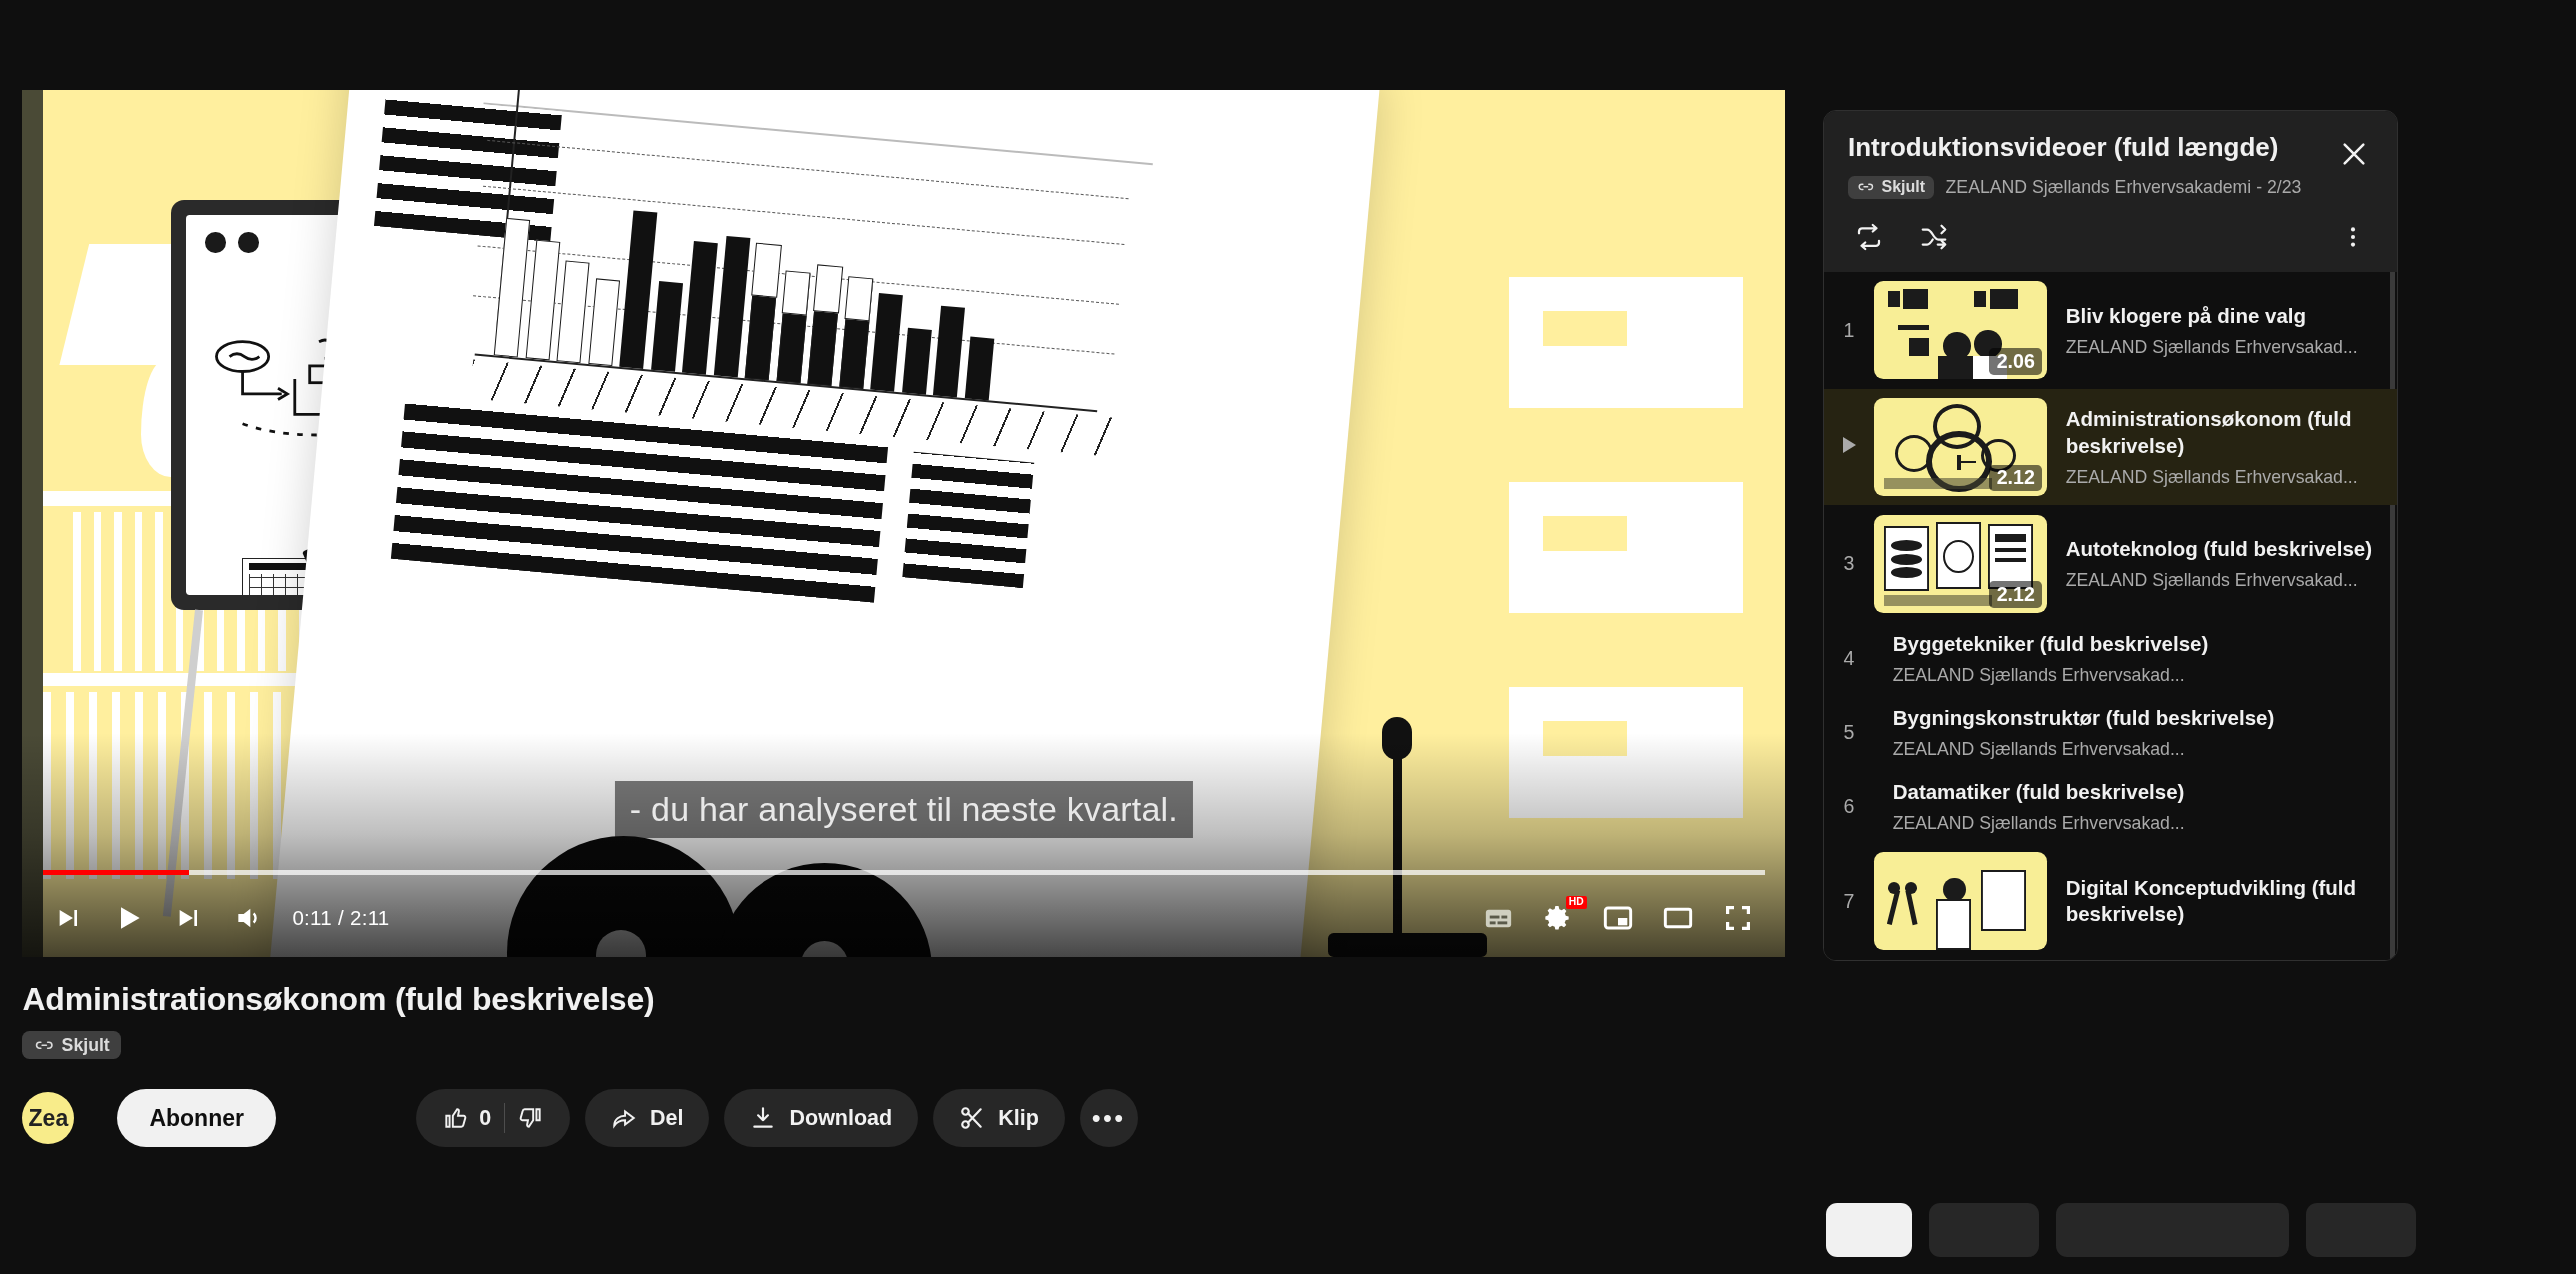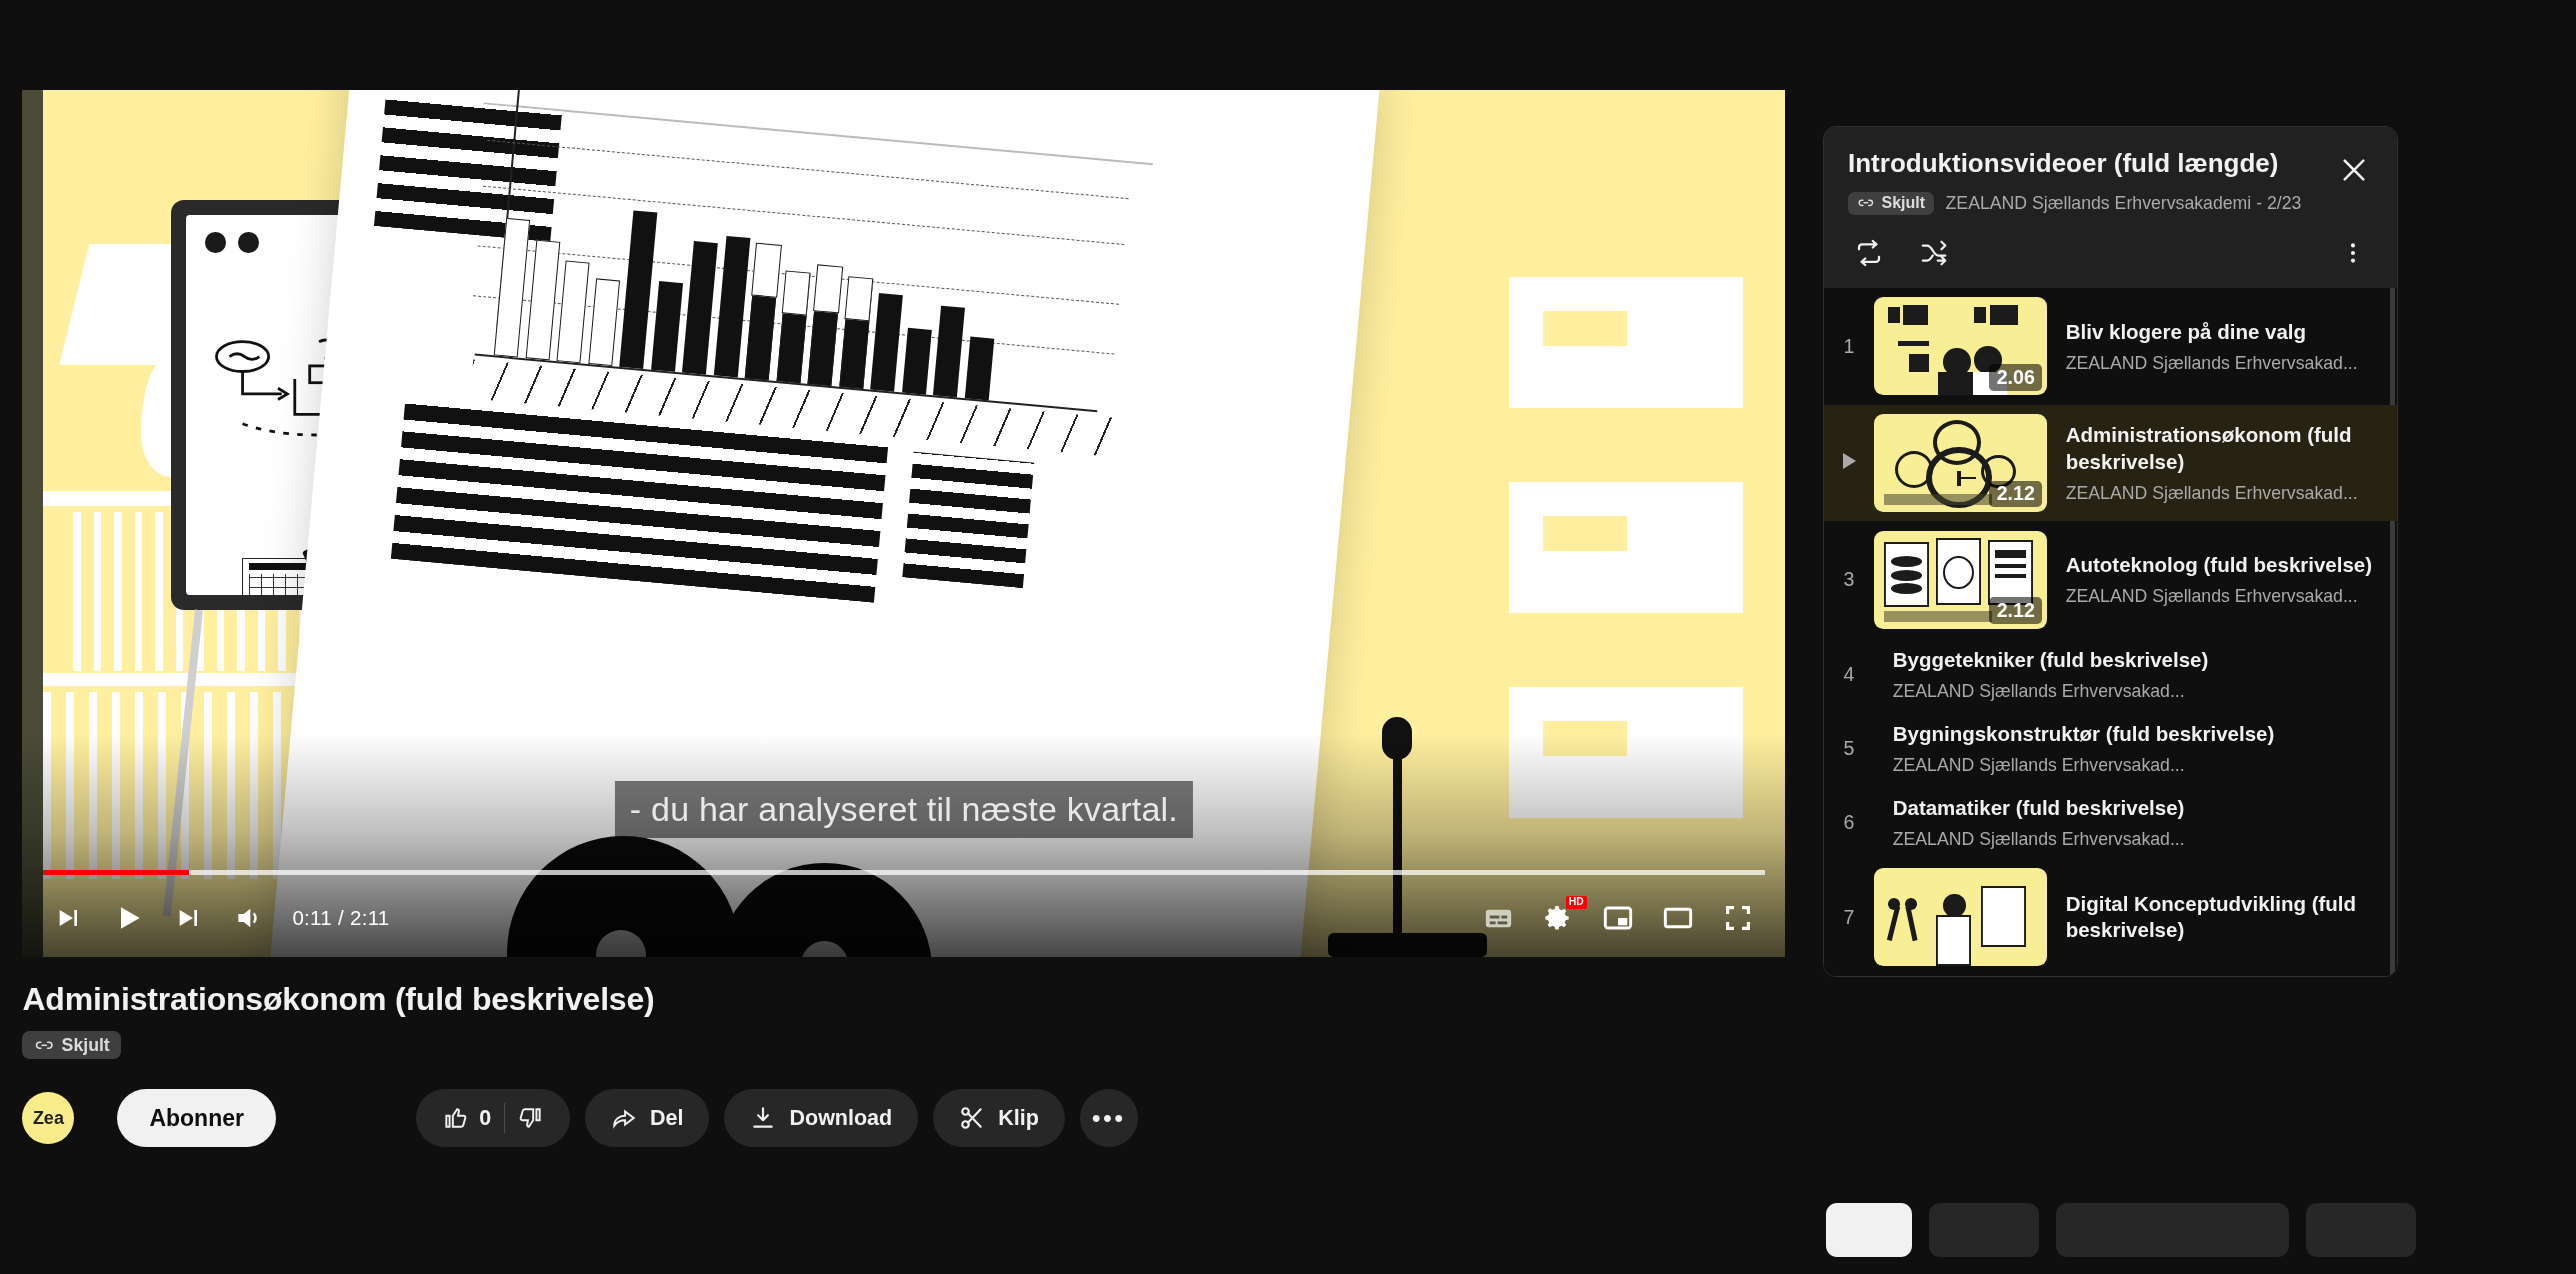--- a/index.html
+++ b/index.html
@@ -145,37 +145,37 @@
   .spacer { flex:1; }
   .hd-badge { position:absolute; top:7.5px; right:1.9px; background:#f00; color:#fff;
               font-size:10.3px; font-weight:bold; padding:0.9px 2.8px; border-radius:1.9px; line-height:1.1; }
 
   
   .video-title { margin-top:24px; font-size:32px; font-weight:bold; letter-spacing:-0.2px; color:#f1f1f1; }
   .hidden-badge { display:inline-flex; align-items:center; gap:7.5px; margin-top:13px;
     background:#3f3f3f; color:#dcdcdc; font-size:17.7px; padding:3.7px 11.2px; border-radius:7.5px; font-weight:bold; }
   .meta-row { display:flex; align-items:center; margin-top:30px; }
   .avatar { width:52px; height:52px; border-radius:50%; background:#f8ec8a; color:#222;
-            display:flex; align-items:center; justify-content:center; font-size:18px; font-weight:bold;
+            display:flex; align-items:center; justify-content:center; font-size:23px; font-weight:bold;
             overflow:hidden; }
   .channel { margin-left:20.5px; }
   .channel-name { font-size:24px; font-weight:bold; color:#f1f1f1; }
   .channel-subs { font-size:18.7px; color:#aaa; margin-top:3.7px; }
   .subscribe { margin-left:43px; background:#f1f1f1; color:#0f0f0f; font-size:23px; font-weight:bold;
                border:none; border-radius:32px; padding:0 32px; height:58px; cursor:pointer; }
   .actions { display:flex; align-items:center; gap:15px; margin-left:140px; }
   .pill { display:flex; align-items:center; gap:13px; background:#272727; color:#f1f1f1;
           height:58px; border-radius:32px; padding:0 26px; font-size:21.5px; font-weight:bold; cursor:pointer; border:none; }
   .pill svg { fill:none; stroke:#f1f1f1; stroke-width:1.8; }
   .pill.icon-only { padding:0; width:58px; justify-content:center; }
   .divider-v { width:0.9px; height:30px; background:#4d4d4d; }
   .dots { letter-spacing:2.8px; font-size:24px; }
 
   
-  .playlist { width:575px; background:#0f0f0f; border:0.9px solid #303030; border-radius:13px; overflow:hidden;margin-top:16px; }
+  .playlist { width:575px; background:#0f0f0f; border:0.9px solid #303030; border-radius:13px; overflow:hidden; }
   .pl-header { background:#212121; padding:20.5px 24px 15px; position:relative; }
   .pl-title { font-size:26px; font-weight:bold; color:#f1f1f1; padding-right:65px; }
   .pl-close { position:absolute; right:20.5px; top:20.5px; width:45px; height:45px; cursor:pointer;
               display:flex; align-items:center; justify-content:center; }
   .pl-sub { display:flex; align-items:center; gap:11.2px; margin-top:13px; }
   .pl-hidden { display:inline-flex; align-items:center; gap:6.5px; background:#3f3f3f; color:#dcdcdc;
                font-size:16px; padding:2.8px 9.3px; border-radius:6.5px; font-weight:bold; }
   .pl-owner { font-size:17.7px; color:#aaa; }
   .pl-tools { display:flex; align-items:center; gap:24px; margin-top:17px; position:relative; }
   .pl-tool { width:41px; height:41px; display:flex; align-items:center; justify-content:center; cursor:pointer; }

